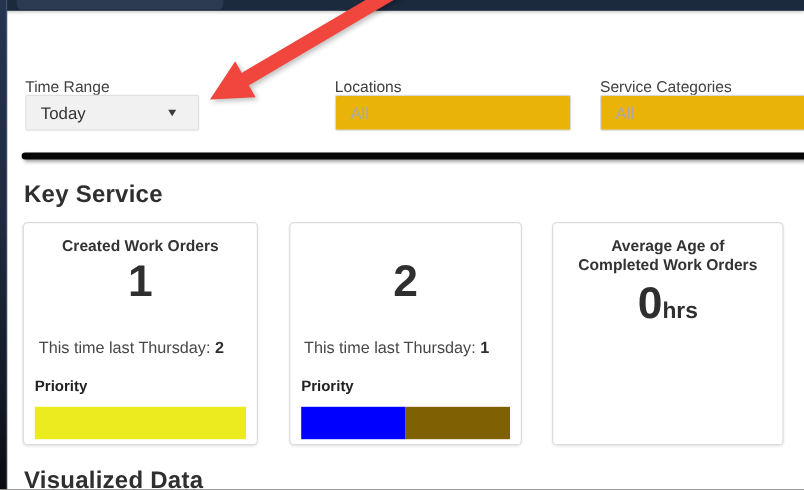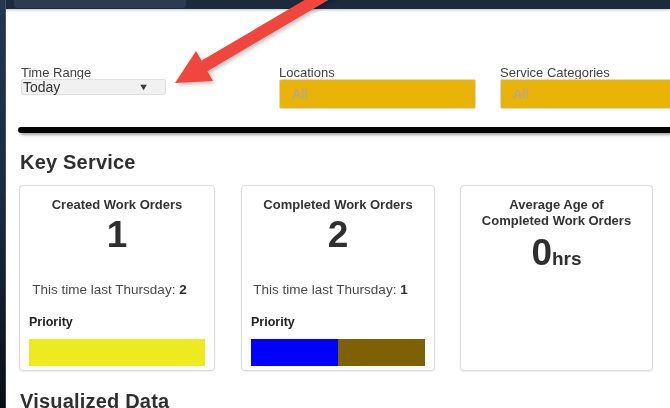--- a/index.html
+++ b/index.html
@@ -29,24 +29,24 @@
     z-index: 4;
   }
   
   .filter-label {
     position: absolute; top: 52px; font-size: 13px; color: #414141; margin-top: 13px;
   }
   .lbl-time { left: 21px; }
   .lbl-loc { left: 279px; }
   .lbl-svc { left: 500px; }
   .dropdown {
-    position: absolute; left: 21px; top: 79px; width: 145px; height: 16px;
+    position: absolute; left: 21px; top: 79px; width: 145px; height: 30px;
     background: #f1f1f1; border: 1px solid #e0e0e0; border-radius: 2px;
     display: flex; align-items: center; justify-content: space-between;
-    padding: 0 17px 0 1px; cursor: pointer;
+    padding: 0 17px 0 12px; cursor: pointer;
   }
   .dropdown .val { font-size: 14px; color: #333; }
   .dropdown .caret { font-size: 9px; color: #3a3a3a; transform: scaleX(1.25); }
   .filter-input {
     position: absolute; top: 79px; height: 30px;
     background: #eab308; border: 1px solid #d9d9d9; border-radius: 2px;
     font-family: "Liberation Sans", sans-serif;
     font-size: 14px; color: #333; padding: 0 12px;
   }
   .filter-input::placeholder { color: #a9a9a9; opacity: 1; }
@@ -138,21 +138,20 @@
     <div class="card-compare">
       <span>This time last Thursday: </span><b>2</b>
     </div>
     <div class="priority-label">Priority</div>
     <div class="priority-bar">
         <div class="bar-seg" style="width: 100%; background: rgb(235, 235, 31);"></div>
       </div>
   </div>
 
   <div class="card card2">
-    <div class="card-title">Completed Work Orders</div>
     <div class="card-value">2</div>
     <div class="card-compare">
       <span>This time last Thursday: </span><b>1</b>
     </div>
     <div class="priority-label">Priority</div>
     <div class="priority-bar">
         <div class="bar-seg" style="width: 50%; background: rgb(0, 0, 254);"></div>
         <div class="bar-seg" style="width: 50%; background: rgb(125, 97, 3);"></div>
       </div>
   </div>

